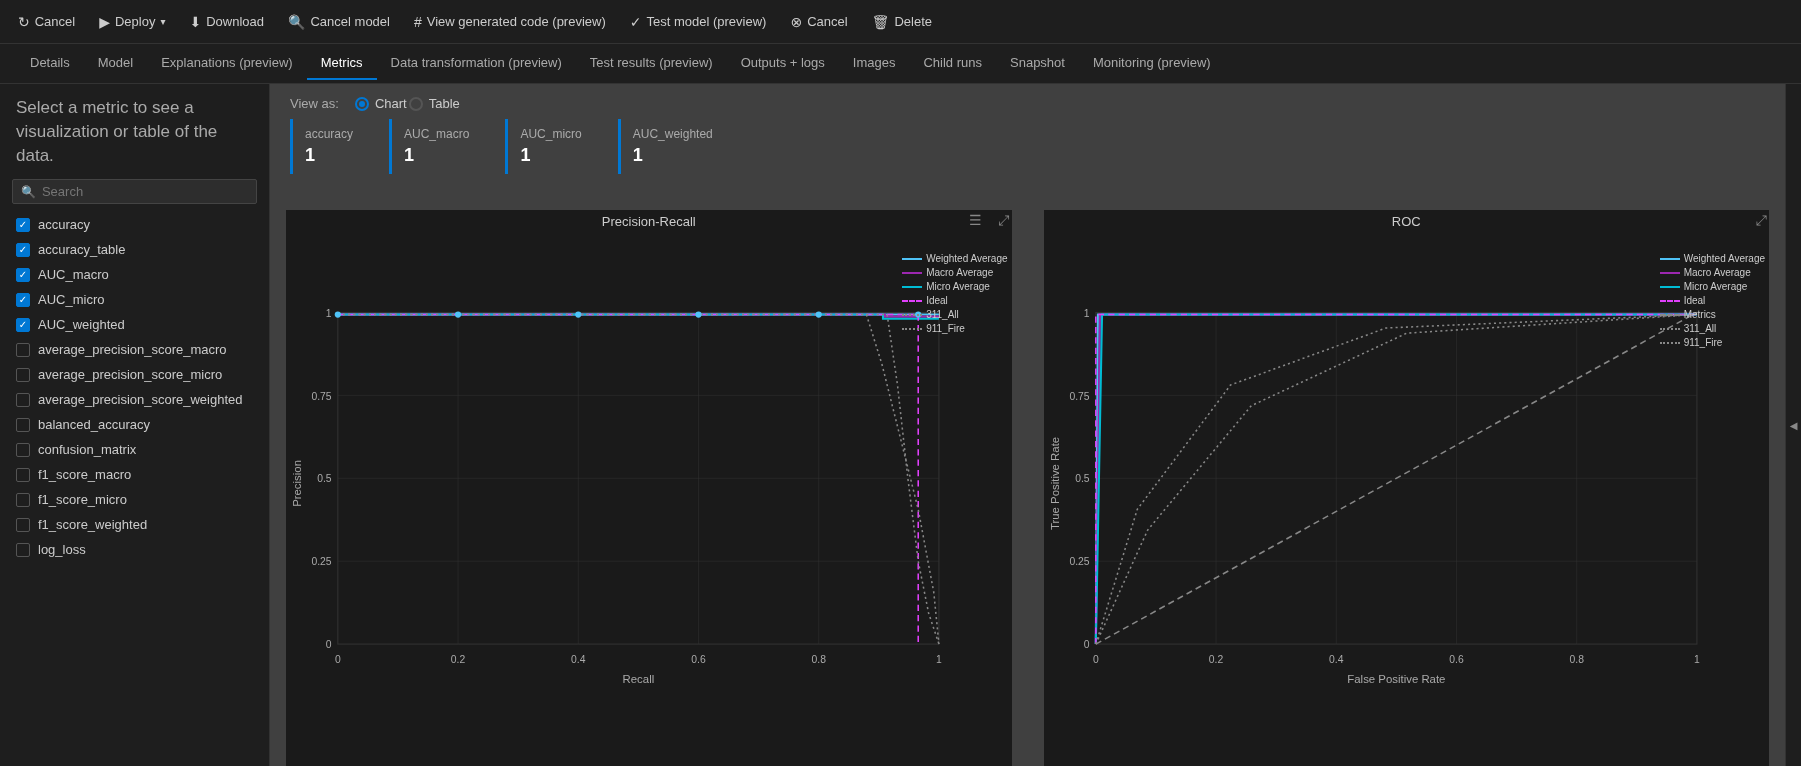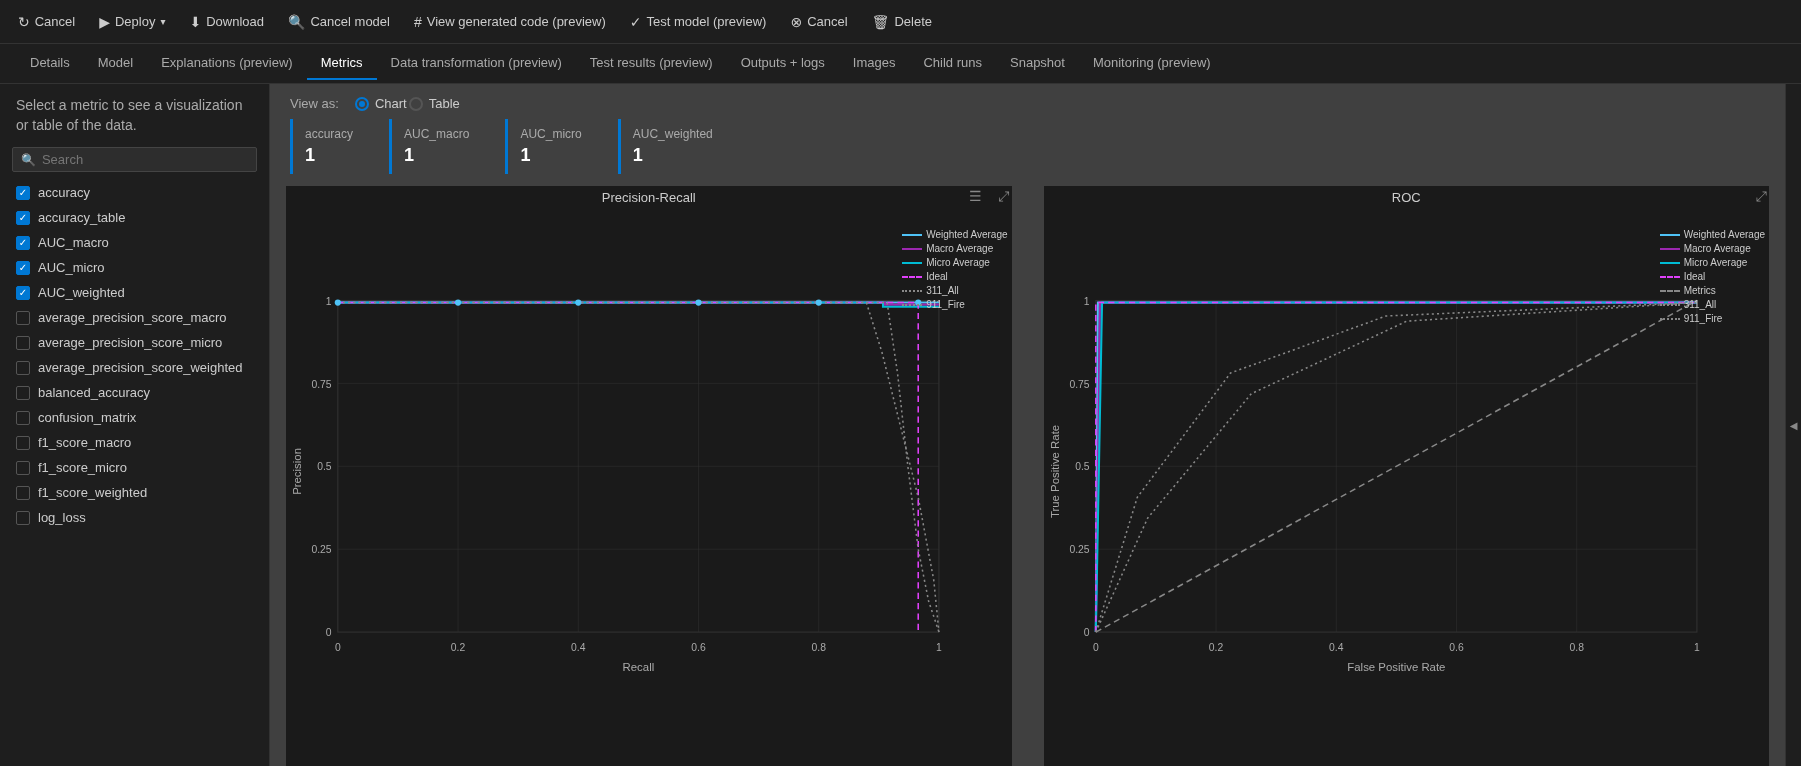--- a/index.html
+++ b/index.html
@@ -73,21 +73,21 @@
       width: 270px;
       background: #1e1e1e;
       border-right: 1px solid #333;
       display: flex;
       flex-direction: column;
       flex-shrink: 0;
     }
     .sidebar-header {
       padding: 12px 16px 8px;
       color: #aaa;
-      font-size: 14px;
+      font-size: 17px;
       line-height: 1.4;
     }
     .search-box {
       margin: 4px 12px 8px;
       display: flex;
       align-items: center;
       background: #2d2d2d;
       border: 1px solid #444;
       border-radius: 2px;
       padding: 4px 8px;
@@ -208,20 +208,21 @@
       font-weight: 600;
     }
 
     
     .charts-area {
       display: flex;
       flex: 1;
       gap: 16px;
       padding: 0 8px;
       overflow: hidden;
+      margin-top: 24px;
     }
 
     .chart-container {
       flex: 1;
       position: relative;
       background: #1a1a1a;
       margin: 0 8px;
     }
 
     .chart-title {

